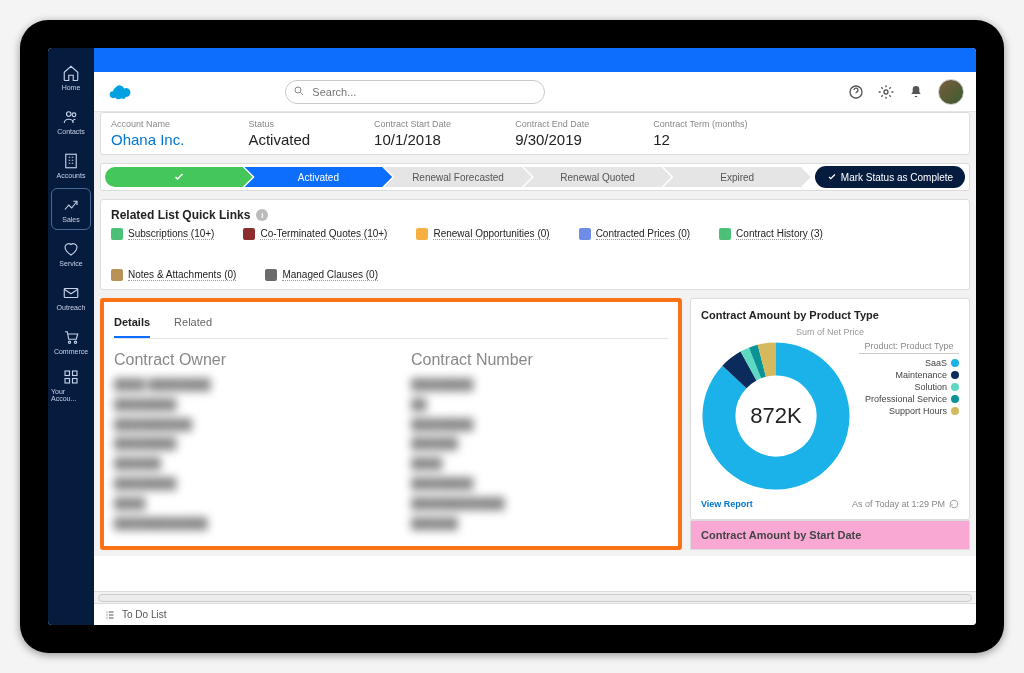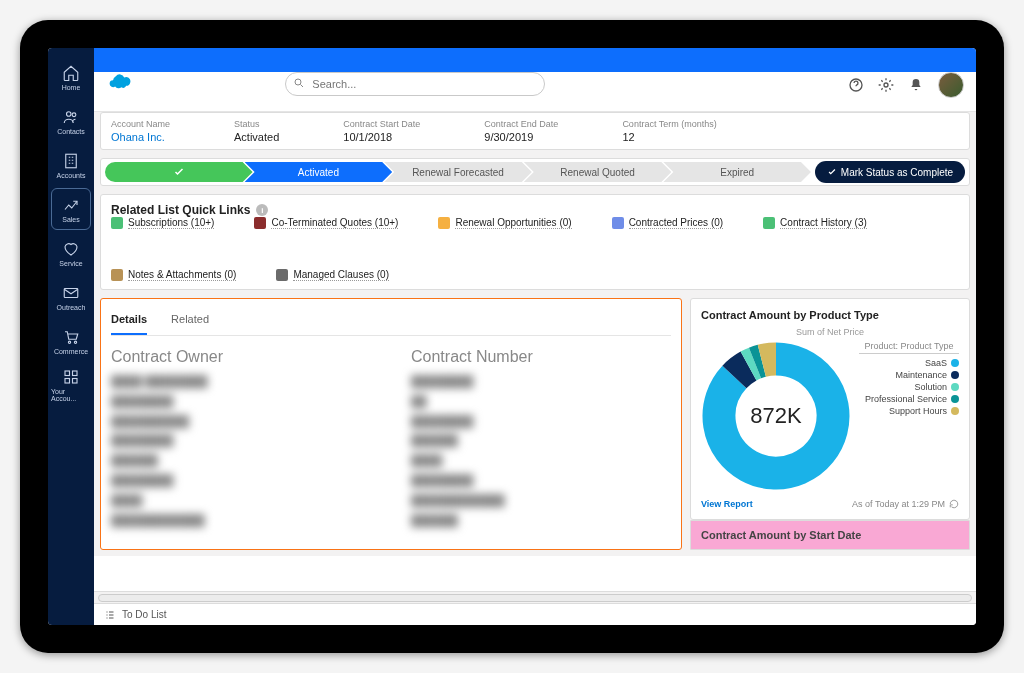--- a/index.html
+++ b/index.html
@@ -6,49 +6,49 @@
 body { background: #f4f4f4; display: flex; justify-content: center; padding: 20px; }
 .tablet { width: 1024px; height: 633px; background: #000; border-radius: 28px; padding: 28px 28px 28px 28px; position: relative; box-shadow: 0 2px 8px rgba(0,0,0,.4); }
 .screen { width: 100%; height: 100%; border-radius: 4px; overflow: hidden; display: flex; background: #fff; }
 .nav-rail { width: 46px; background: #061c3f; display: flex; flex-direction: column; align-items: center; padding-top: 8px; gap: 2px; flex-shrink: 0; }
 .nav-item { width: 40px; height: 42px; display: flex; flex-direction: column; align-items: center; justify-content: center; cursor: pointer; color: #c6d2e8; border-radius: 6px; gap: 2px; }
 .nav-item.active { border: 1px solid #4a6a95; }
 .nav-item svg { width: 18px; height: 18px; fill: none; stroke: #c6d2e8; stroke-width: 1.5; }
 .nav-label { font-size: 7px; color: #c6d2e8; }
 .main { flex: 1; display: flex; flex-direction: column; min-width: 0; }
 .blue-strip { height: 24px; background: #0d6efd; }
-.topbar { height: 40px; display: flex; align-items: flex-start; padding: 0 12px; border-bottom: 1px solid #e5e5e5; }
+.topbar { height: 40px; display: flex; align-items: center; padding: 0 12px; border-bottom: 1px solid #e5e5e5; }
 .cloud-logo { width: 28px; height: 18px; }
 .search { flex: 0 0 260px; margin-left: auto; margin-right: auto; position: relative; }
 .search input { width: 100%; height: 24px; border: 1px solid #c9c9c9; border-radius: 14px; padding: 0 10px 0 26px; font-size: 11px; outline: none; }
 .search svg { position: absolute; left: 8px; top: 5px; width: 12px; height: 12px; stroke: #888; fill: none; stroke-width: 2; }
 .top-icons { margin-left: auto; display: flex; align-items: center; gap: 14px; }
 .top-icons svg { width: 16px; height: 16px; stroke: #555; fill: none; stroke-width: 2; cursor: pointer; }
 .avatar { width: 26px; height: 26px; border-radius: 50%; background: linear-gradient(135deg,#7a5c3e,#3a5c2e); border: 1px solid #ccc; }
 .content { flex: 1; overflow-y: auto; background: #f3f2f2; padding: 0 6px 6px; font-size: 11px; color: #444; display: flex; flex-direction: column; }
 .summary-card { background: #fff; border: 1px solid #dcdcdc; border-radius: 3px; padding: 6px 10px; display: flex; gap: 64px; }
 .sum-field { display: flex; flex-direction: column; gap: 2px; }
 .sum-label { font-size: 9px; color: #888; }
-.sum-val { font-size: 11px; color: #222; }
+.sum-val { font-size: 15px; color: #222; }
 .sum-val.link { color: #0176d3; }
 .path { margin-top: 8px; display: flex; align-items: center; height: 28px; gap: 0; background:#fff; border:1px solid #dcdcdc; border-radius:3px; padding:4px; }
 .path-seg { flex: 1; height: 20px; display: flex; align-items: center; justify-content: center; font-size: 10px; position: relative; background: #e5e5e5; color: #555; margin-right: -8px; clip-path: polygon(0 0, calc(100% - 10px) 0, 100% 50%, calc(100% - 10px) 100%, 0 100%, 10px 50%); }
 .path-seg.first { clip-path: polygon(0 0, calc(100% - 10px) 0, 100% 50%, calc(100% - 10px) 100%, 0 100%); border-radius: 10px 0 0 10px; }
 .path-seg.done { background: #45c65a; color: #fff; }
 .path-seg.current { background: #0d6efd; color: #fff; }
 .path-complete { flex: 0 0 150px; height: 22px; background: #061c3f; color: #fff; border-radius: 12px; display: flex; align-items: center; justify-content: center; font-size: 10px; margin-left: 12px; gap:4px; cursor:pointer; }
 .quicklinks { background: #fff; border: 1px solid #dcdcdc; border-radius: 3px; margin-top: 8px; padding: 8px 10px; }
 .ql-title { font-size: 12px; font-weight: 600; color: #222; display: flex; align-items: center; gap: 6px; }
 .ql-title span.info { width: 12px; height: 12px; border-radius: 50%; background: #bbb; display: inline-flex; align-items: center; justify-content: center; font-size: 8px; color: #fff; }
-.ql-row { display: flex; gap: 40px; flex-wrap: wrap; }
+.ql-row { display: flex; gap: 29px; margin-top: 6px; flex-wrap: wrap; }
 .ql-item { display: flex; align-items: center; gap: 5px; cursor: pointer; }
 .ql-icon { width: 12px; height: 12px; border-radius: 2px; }
 .ql-text { font-size: 10px; color: #222; border-bottom: 1px dotted #999; }
 .lower { display: flex; gap: 8px; margin-top: 8px; min-height: 0; flex: 1; }
-.details-card { flex: 1; background: #fff; border: 1px solid #f97316; border-radius: 3px; padding: 10px; }
+.details-card { flex: 1; background: #fff; border: 4px solid #f97316; border-radius: 3px; padding: 10px; }
 .tabs { display: flex; gap: 24px; border-bottom: 1px solid #e5e5e5; margin-bottom: 12px; }
 .tab { padding: 4px 0 8px; font-size: 11px; color: #666; cursor: pointer; }
 .tab.active { color: #222; font-weight: 700; border-bottom: 2px solid #0d6efd; }
 .detail-cols { display: flex; gap: 40px; }
 .dcol { flex: 1; }
 .dlabel { font-size: 16px; color: #888; margin-bottom: 6px; }
 .blur { filter: blur(4px); color: #888; line-height: 1.8; font-size: 11px; }
 .side-col { width: 280px; display: flex; flex-direction: column; }
 .chart-card { background: #fff; border: 1px solid #dcdcdc; border-radius: 3px; padding: 10px; }
 .chart-title { font-size: 11px; font-weight: 700; color: #222; margin-bottom: 6px; }

